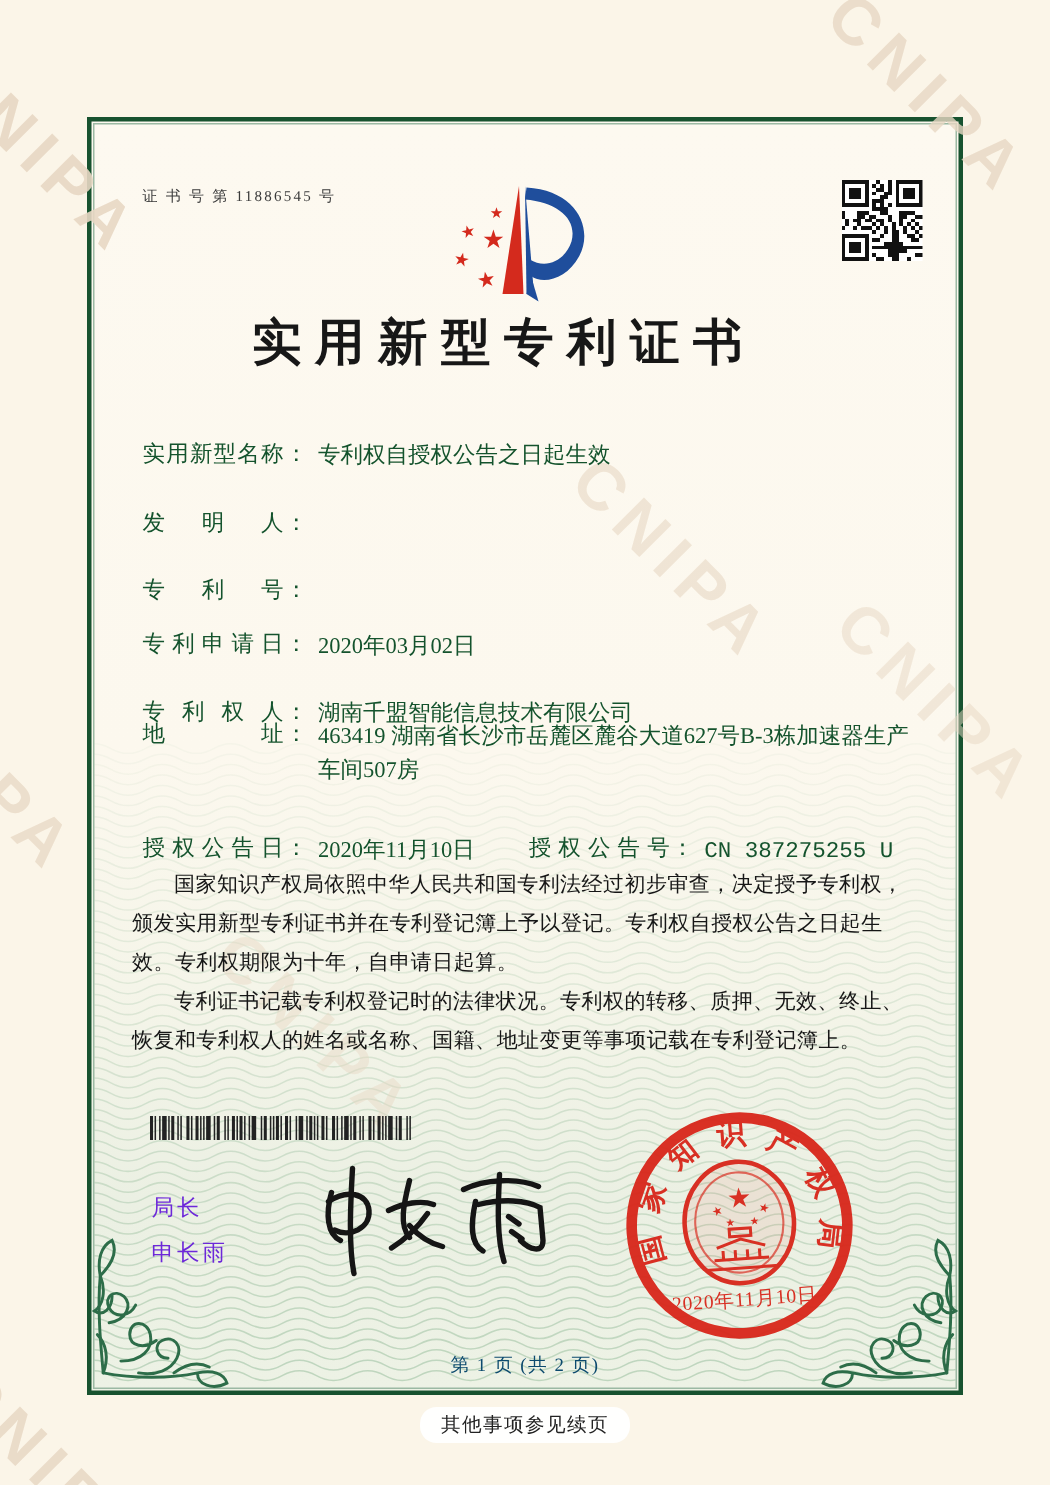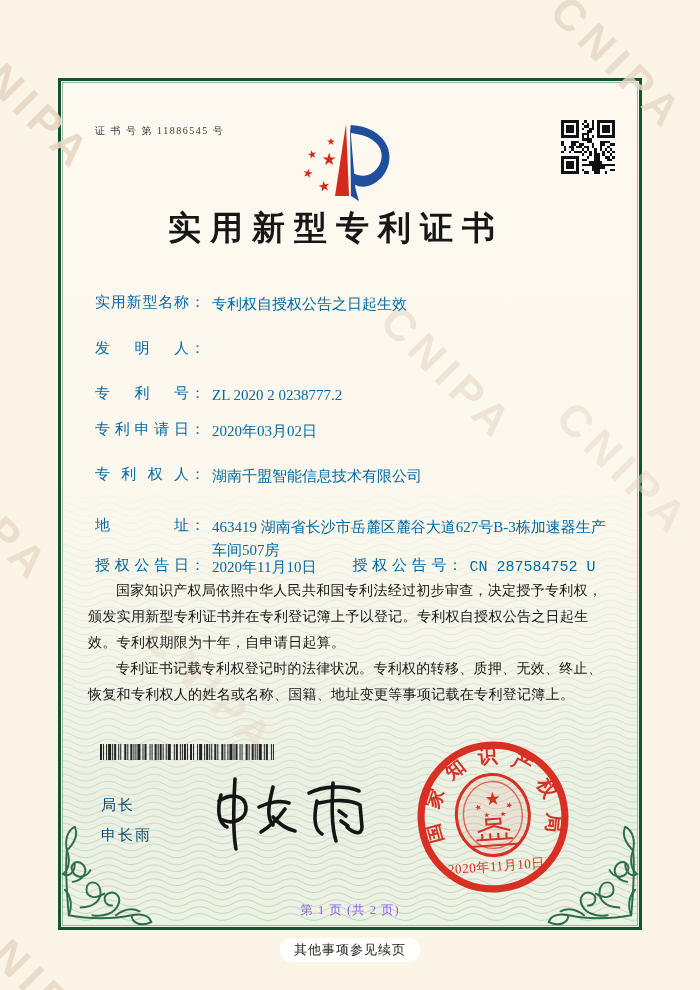--- a/index.html
+++ b/index.html
@@ -32,39 +32,39 @@
 
   
   .content{position:absolute;inset:0;z-index:3;}
   .cert-no{position:absolute;left:95px;top:124px;font-size:10px;letter-spacing:1.5px;color:#3a3a3a;}
   .logo{position:absolute;left:290px;top:113px;width:120px;height:100px;}
   .qr{position:absolute;left:561px;top:120px;width:54px;height:54px;}
   .title{position:absolute;left:0;width:672px;top:206px;text-align:center;
          font-size:33px;font-weight:bold;letter-spacing:9px;color:#171717;}
 
   .row{position:absolute;left:95px;display:flex;align-items:flex-start;
-       font-size:15px;color:#0369a1;font-weight:500;}
+       font-size:15px;color:#14532d;font-weight:500;}
   .flabel{width:94px;flex:none;text-align:justify;text-align-last:justify;}
   .colon{margin:0 7px 0 1px;flex:none;}
   .fvalue{max-width:402px;line-height:23px;}
-  .r0{top:293px}.r1{top:339px}.r2{top:384px}.r3{top:420px}.r4{top:465px}.r5{top:516px}.r6{top:556px}
+  .r0{top:293px}.r1{top:339px}.r2{top:384px}.r3{top:420px}.r4{top:465px}.r5{top:480px}.r6{top:556px}
   .grp2{display:flex;margin-left:36px;font-family:Liberation Mono, monospace;}
 
   .paras{position:absolute;left:88px;top:578px;width:528px;}
   .paras p{margin:0;font-size:14px;line-height:26px;text-indent:2em;color:#161616;letter-spacing:.3px;}
 
   .barcode{position:absolute;left:100px;top:744px;width:180px;height:16px;}
   .signer{position:absolute;left:101px;top:796px;
-          font-family:"Liberation Sans","DejaVu Sans",sans-serif;font-size:15px;color:#0c4a6e;}
+          font-family:"Liberation Sans","DejaVu Sans",sans-serif;font-size:15px;color:#6d28d9;}
   .signer div{margin-bottom:11px;letter-spacing:2px;}
   .signature{position:absolute;left:205px;top:773px;width:175px;height:82px;}
   .seal{position:absolute;left:412px;top:736px;width:162px;height:162px;
         transform:rotate(-4deg);opacity:.95;}
   .page-info{position:absolute;left:0;width:700px;top:902px;text-align:center;
-             font-size:12.5px;letter-spacing:1px;color:#8b5cf6;}
+             font-size:12.5px;letter-spacing:1px;color:#0c4a6e;}
   .footer-note{position:absolute;left:50%;transform:translateX(-50%);top:938px;
                background:rgba(255,255,255,.92);padding:3px 14px;font-size:13px;
                letter-spacing:1px;color:#222;border-radius:11px;}
 </style>
 </head>
 <body>
 
 <div class="page">
 
   <div class="frame">
@@ -328,21 +328,20 @@
       <span class="colon">：</span>
       <span class="fvalue">专利权自授权公告之日起生效</span>
     </div>
     <div class="row r1">
       <span class="flabel">发明人</span>
       <span class="colon">：</span>
     </div>
     <div class="row r2">
       <span class="flabel">专利号</span>
       <span class="colon">：</span>
-      <span class="fvalue">ZL 2020 2 0238777.2</span>
     </div>
     <div class="row r3">
       <span class="flabel">专利申请日</span>
       <span class="colon">：</span>
       <span class="fvalue">2020年03月02日</span>
     </div>
     <div class="row r4">
       <span class="flabel">专利权人</span>
       <span class="colon">：</span>
       <span class="fvalue">湖南千盟智能信息技术有限公司</span>
@@ -352,21 +351,21 @@
       <span class="colon">：</span>
       <span class="fvalue">463419 湖南省长沙市岳麓区麓谷大道627号B-3栋加速器生产车间507房</span>
     </div>
     <div class="row r6">
       <span class="flabel">授权公告日</span>
       <span class="colon">：</span>
       <span class="fvalue">2020年11月10日</span>
       <span class="grp2">
         <span class="flabel">授权公告号</span>
         <span class="colon">：</span>
-        <span class="fvalue">CN 287584752 U</span>
+        <span class="fvalue">CN 387275255 U</span>
       </span>
     </div>
 
     <div class="paras">
       <p>国家知识产权局依照中华人民共和国专利法经过初步审查，决定授予专利权，颁发实用新型专利证书并在专利登记簿上予以登记。专利权自授权公告之日起生效。专利权期限为十年，自申请日起算。</p>
       <p>专利证书记载专利权登记时的法律状况。专利权的转移、质押、无效、终止、恢复和专利权人的姓名或名称、国籍、地址变更等事项记载在专利登记簿上。</p>
     </div>
 
     <svg class="barcode" id="barcode" viewBox="0 0 178 16" preserveAspectRatio="none">
         <rect x="0" y="0" width="2" height="16" fill="#222"></rect>

